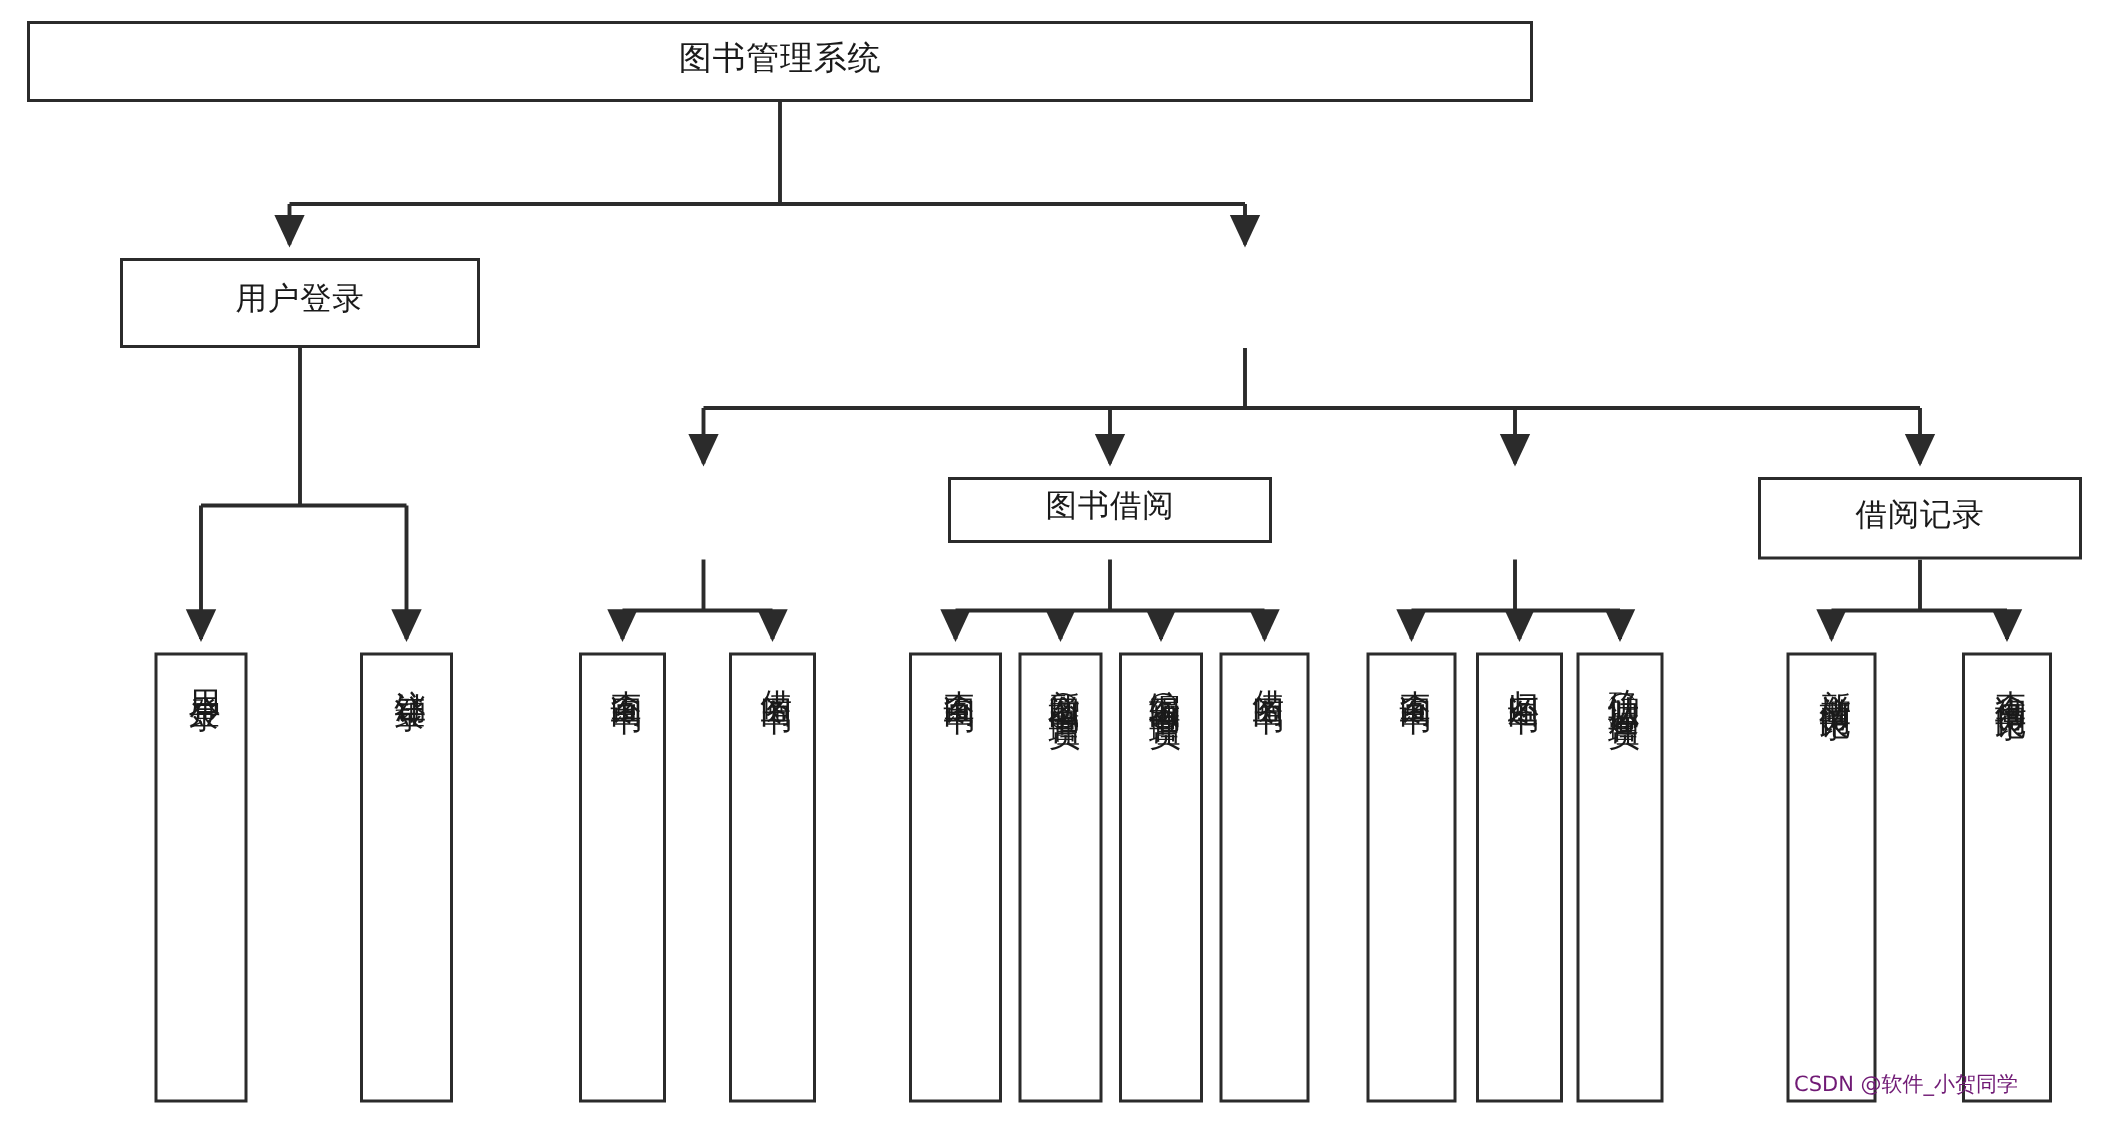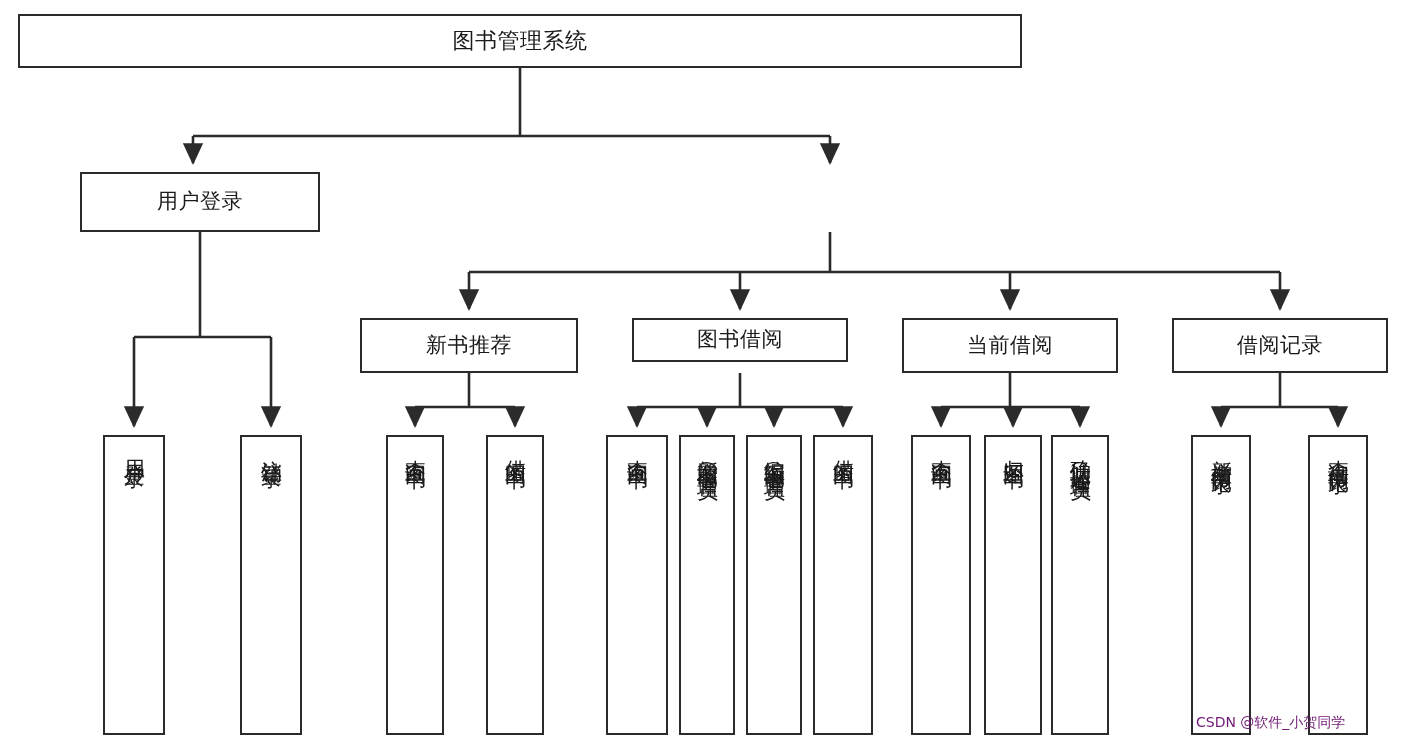--- a/index.html
+++ b/index.html
@@ -26,21 +26,21 @@
     position: absolute;
     box-sizing: border-box;
     border: 2px solid #2b2b2b;
     background: #ffffff;
     display: flex;
     align-items: center;
     justify-content: center;
     color: #1a1a1a;
   }
   .node-label {
-    font-family: Liberation Serif, serif;
+    font-family: Liberation Mono, monospace;
     line-height: 1.12;
     text-align: center;
     white-space: nowrap;
     letter-spacing: 0.5px;
   }
   .node-root .node-label { font-size: 22px; }
   .node-l1 .node-label  { font-size: 21px; }
   .node-l2 .node-label  { font-size: 21px; }
   .node-leaf {
     align-items: flex-start;
@@ -112,28 +112,22 @@
   </svg>
 
   <div class="node-box node-root" style="left:18px; top:14px; width:1004px; height:54px;">
     <span class="node-label">图书管理系统</span>
   </div>
 
   <div class="node-box node-l1" style="left:80px; top:172px; width:240px; height:60px;">
     <span class="node-label">用户登录</span>
   </div>
 
-  <div class="node-box node-l2" style="left:360px; top:318px; width:218px; height:55px;">
-    <span class="node-label">新书推荐</span>
-  </div>
   <div class="node-box node-l2" style="left:632px; top:318px; width:216px; height:44px;">
     <span class="node-label">图书借阅</span>
-  </div>
-  <div class="node-box node-l2" style="left:902px; top:318px; width:216px; height:55px;">
-    <span class="node-label">当前借阅</span>
   </div>
   <div class="node-box node-l2" style="left:1172px; top:318px; width:216px; height:55px;">
     <span class="node-label">借阅记录</span>
   </div>
 
   <div class="node-box node-leaf" style="left:103px; top:435px; width:62px; height:300px;">
     <span class="node-label">用户登录</span>
   </div>
   <div class="node-box node-leaf" style="left:240px; top:435px; width:62px; height:300px;">
     <span class="node-label">注销登录</span>

